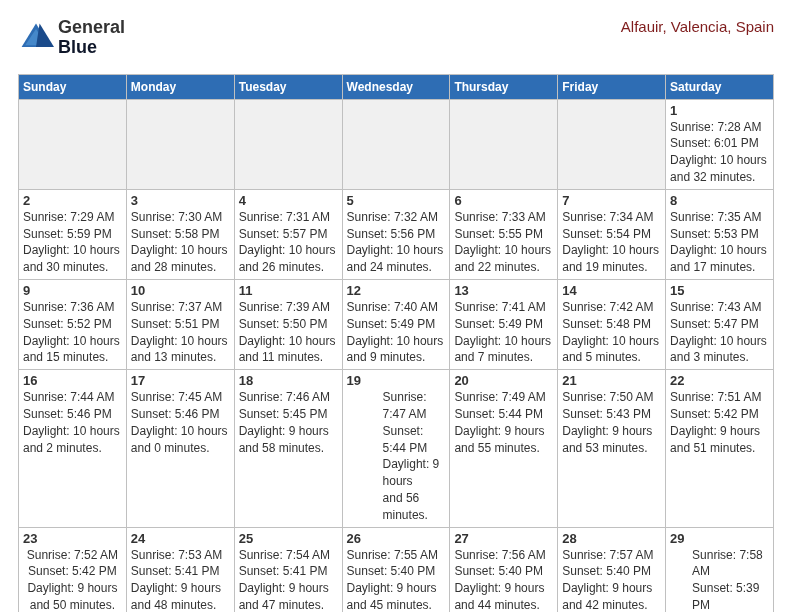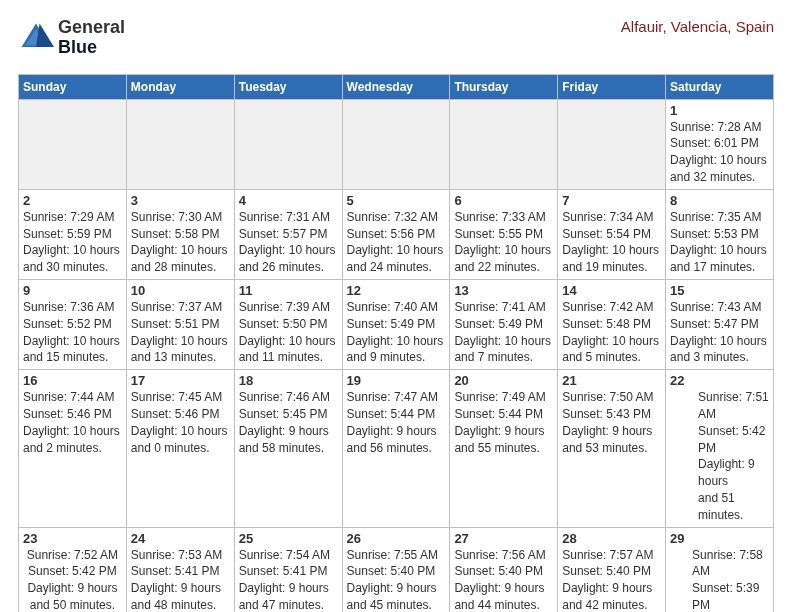--- a/index.html
+++ b/index.html
@@ -262,42 +262,42 @@
           </td>
           <td>
             <span class="day-num">18</span>
             <div class="day-info" style="white-space: pre-line;">Sunrise: 7:46 AM
 Sunset: 5:45 PM
 Daylight: 9 hours
 and 58 minutes.</div>
           </td>
           <td>
             <span class="day-num">19</span>
-            <div class="day-info" style="white-space: pre-line;">Sunrise: 7:47 AM
+            <div class="day-info" style="white-space: pre-line; margin-left: 36px;">Sunrise: 7:47 AM
 Sunset: 5:44 PM
 Daylight: 9 hours
 and 56 minutes.</div>
           </td>
           <td>
             <span class="day-num">20</span>
             <div class="day-info" style="white-space: pre-line;">Sunrise: 7:49 AM
 Sunset: 5:44 PM
 Daylight: 9 hours
 and 55 minutes.</div>
           </td>
           <td>
             <span class="day-num">21</span>
             <div class="day-info" style="white-space: pre-line;">Sunrise: 7:50 AM
 Sunset: 5:43 PM
 Daylight: 9 hours
 and 53 minutes.</div>
           </td>
           <td>
             <span class="day-num">22</span>
-            <div class="day-info" style="white-space: pre-line; margin-left: 28px;">Sunrise: 7:51 AM
+            <div class="day-info" style="white-space: pre-line;">Sunrise: 7:51 AM
 Sunset: 5:42 PM
 Daylight: 9 hours
 and 51 minutes.</div>
           </td>
         </tr>
         <tr>
           <td>
             <span class="day-num">23</span>
             <div class="day-info" style="white-space: pre-line; text-align: center;">Sunrise: 7:52 AM
 Sunset: 5:42 PM

